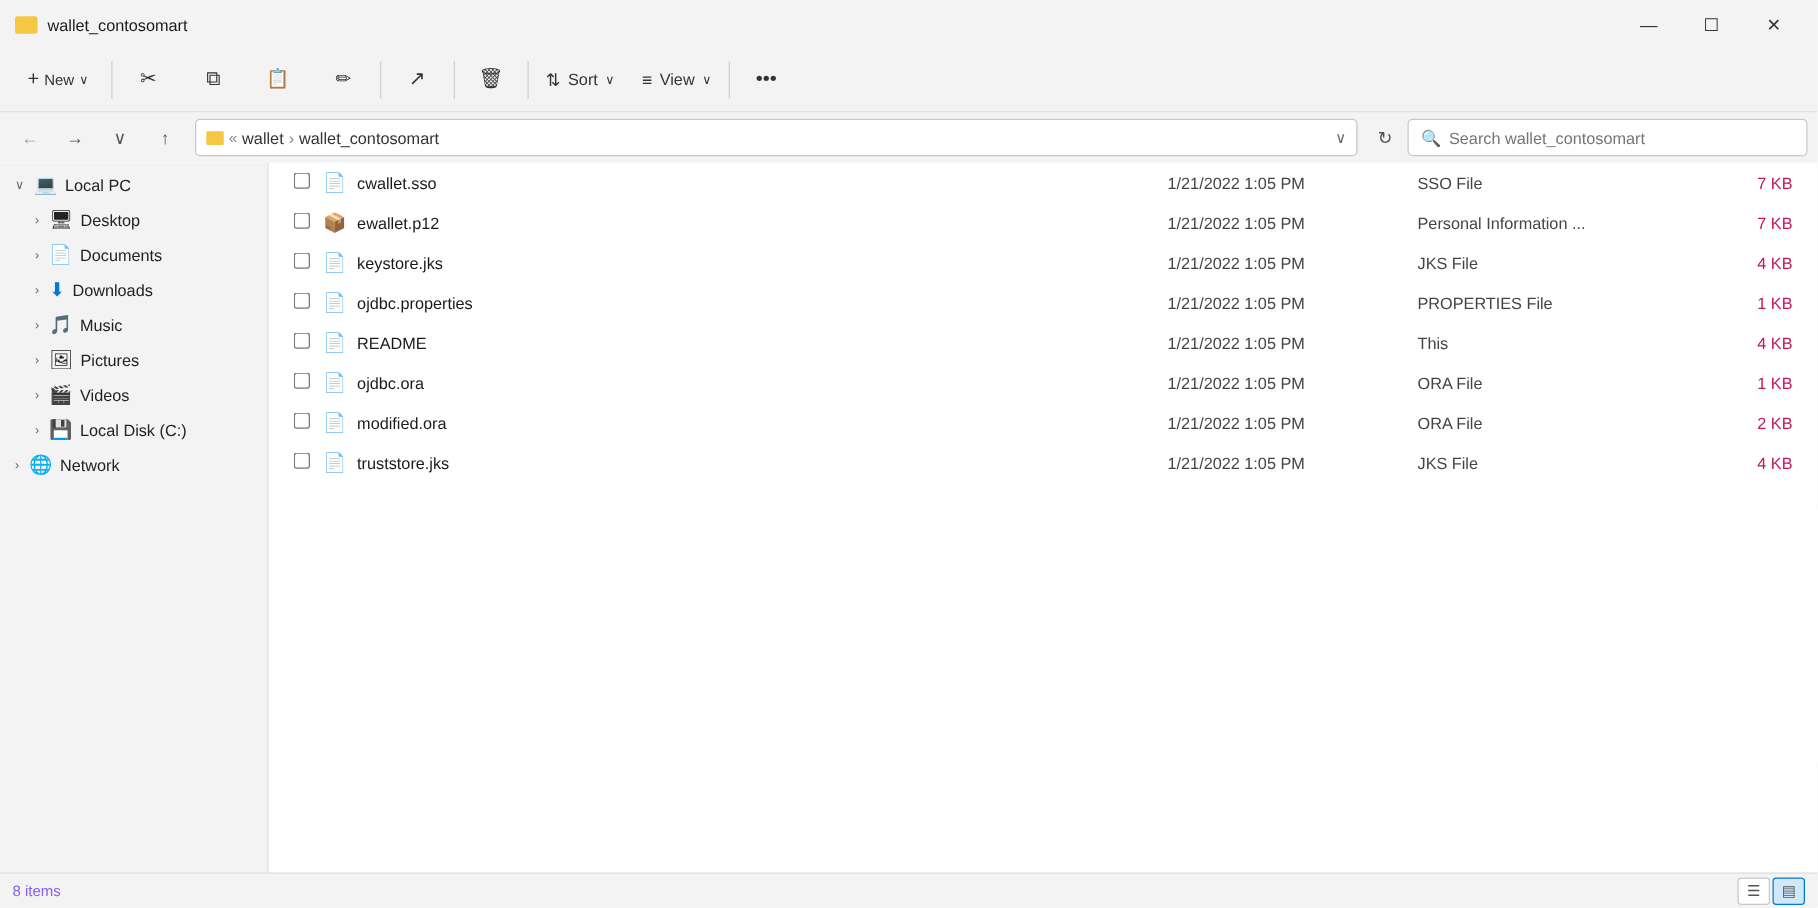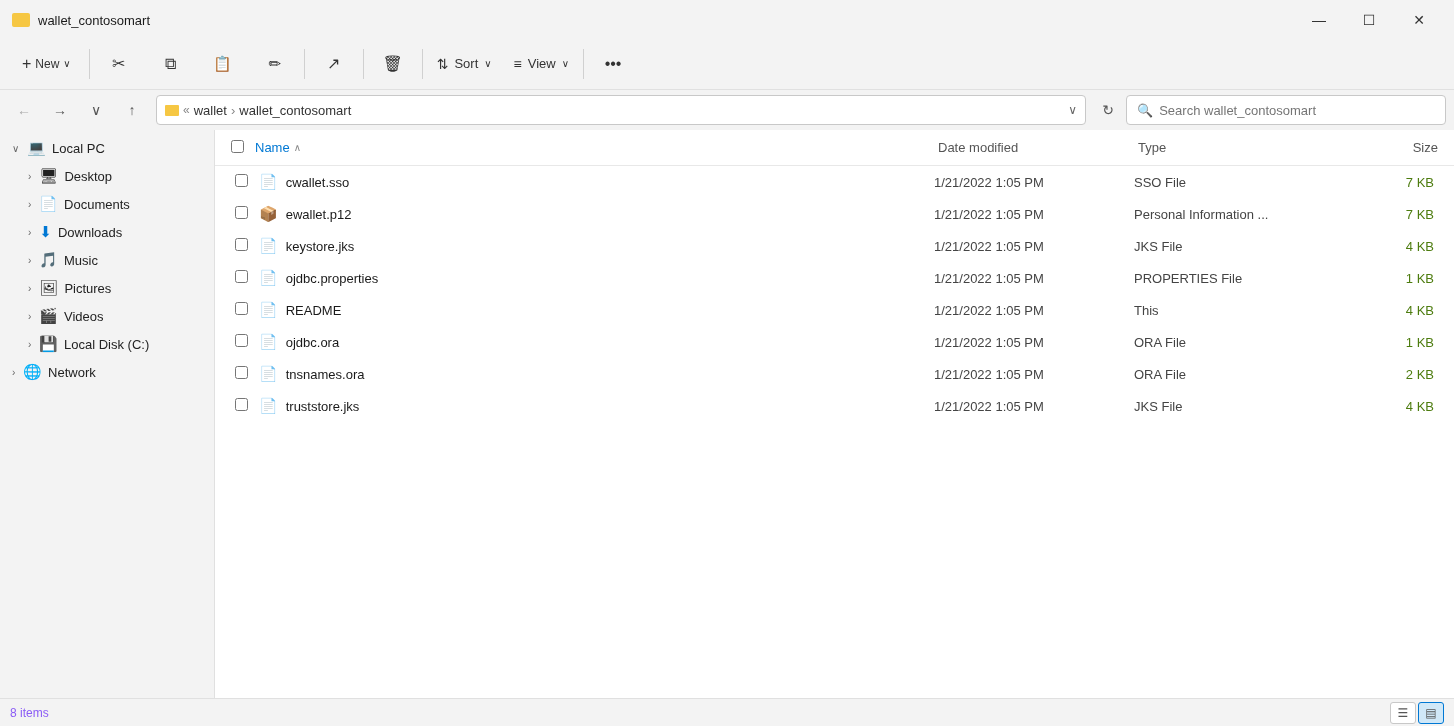--- a/index.html
+++ b/index.html
@@ -274,21 +274,21 @@
       flex: 1;
       display: flex;
       align-items: center;
       gap: 8px;
       font-size: 13px;
       color: #1a1a1a;
     }
     .file-icon { font-size: 15px; flex-shrink: 0; color: #666; }
     .file-row .col-date { width: 200px; font-size: 13px; color: #444; }
     .file-row .col-type { width: 200px; font-size: 13px; color: #444; }
-    .file-row .col-size { width: 100px; font-size: 13px; color: #4d7c0f; text-align: right; }
+    .file-row .col-size { width: 100px; font-size: 13px; color: #be185d; text-align: right; }
 
     
     .status-bar {
       height: 28px;
       background: #f3f3f3;
       border-top: 1px solid #e0e0e0;
       display: flex;
       align-items: center;
       justify-content: space-between;
       padding: 0 10px;
@@ -453,38 +453,20 @@
     </div>
     <div class="sidebar-item" style="padding-left:8px;">
       <span class="sidebar-chevron">›</span>
       <span class="sidebar-icon">🌐</span>
       <span class="sidebar-label">Network</span>
     </div>
   </div>
 
   <div class="file-list-container">
 
-    <div class="file-list-header">
-      <div class="col-checkbox">
-        <input type="checkbox" style="">
-      </div>
-      <div class="col-name">
-        <span>Name</span>
-        <span class="sort-arrow">∧</span>
-      </div>
-      <div class="col-date">
-        <span>Date modified</span>
-      </div>
-      <div class="col-type">
-        <span>Type</span>
-      </div>
-      <div class="col-size">
-        <span>Size</span>
-      </div>
-    </div>
 
     <div id="file-rows">
         <div class="file-row">
     <div class="col-checkbox">
       <input type="checkbox" style="">
     </div>
     <div class="file-row-name">
       <span class="file-icon">📄</span>
       <span>cwallet.sso</span>
     </div>
@@ -551,21 +533,21 @@
     <div class="col-date">1/21/2022 1:05 PM</div>
     <div class="col-type">ORA File</div>
     <div class="col-size">1 KB</div>
   </div>
         <div class="file-row">
     <div class="col-checkbox">
       <input type="checkbox" style="">
     </div>
     <div class="file-row-name">
       <span class="file-icon">📄</span>
-      <span>tnsnames.ora</span>
+      <span>modified.ora</span>
     </div>
     <div class="col-date">1/21/2022 1:05 PM</div>
     <div class="col-type">ORA File</div>
     <div class="col-size">2 KB</div>
   </div>
         <div class="file-row">
     <div class="col-checkbox">
       <input type="checkbox" style="">
     </div>
     <div class="file-row-name">

